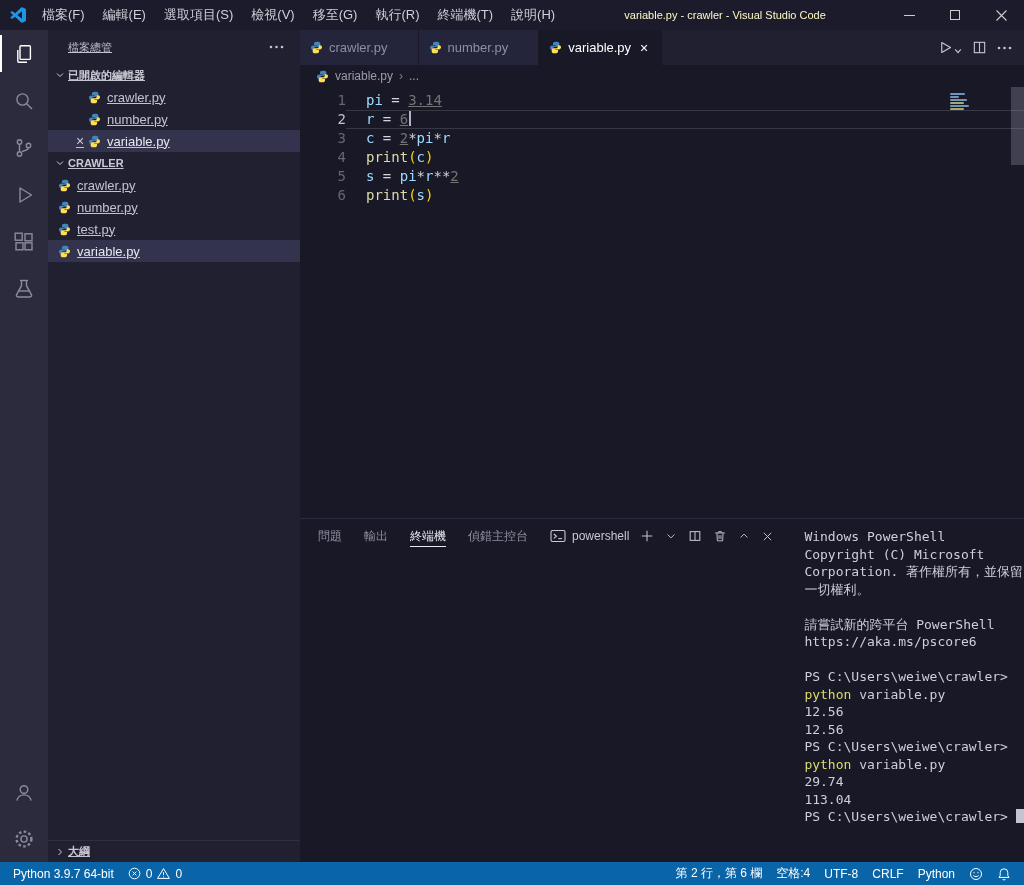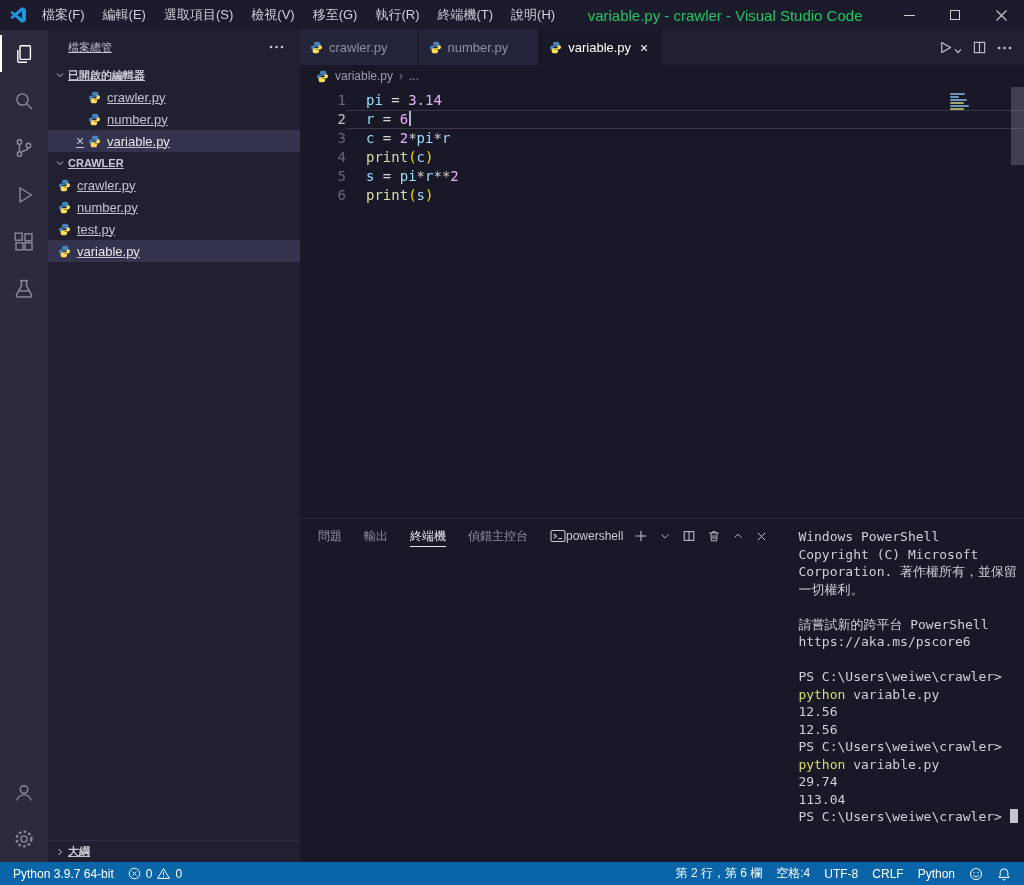--- a/index.html
+++ b/index.html
@@ -5,21 +5,21 @@
   *{margin:0;padding:0;box-sizing:border-box;}
   html,body{width:1024px;height:885px;overflow:hidden;}
   body{background:#181826;font-family:"Liberation Sans","DejaVu Sans",sans-serif;color:#ccc;}
   svg{display:block;}
 
   
   .titlebar{height:30px;background:#1b1b2c;display:flex;align-items:center;}
   .logo-wrap{padding:0 7px 0 10px;}
   .menus{display:flex;height:30px;}
   .menu-item{padding:0 9px;line-height:30px;font-size:13px;color:#cfcfd8;cursor:default;white-space:nowrap;}
-  .window-title{flex:1;text-align:center;font-size:15px;color:#22c55e;white-space:nowrap;overflow:hidden;}
+  .window-title{flex:1;text-align:center;font-size:11px;color:#fef9c3;white-space:nowrap;overflow:hidden;}
   .win-controls{display:flex;height:30px;}
   .win-btn{width:46px;height:30px;display:flex;align-items:center;justify-content:center;color:#ccc;}
 
   
   .main{display:flex;height:832px;}
 
   
   .activitybar{width:48px;background:#2b2b3d;display:flex;flex-direction:column;align-items:center;flex-shrink:0;}
   .ab-item{width:48px;height:47px;display:flex;align-items:center;justify-content:center;color:#8b8b9e;position:relative;cursor:pointer;}
   .ab-item.active{color:#ffffff;}
@@ -59,37 +59,37 @@
 
   
   .code-area{flex:1;position:relative;background:#181826;padding-top:4px;overflow:hidden;}
   .code-line{display:flex;height:19px;line-height:19px;font-family:"DejaVu Sans Mono","Liberation Mono",monospace;font-size:14px;}
   .gutter{width:46px;text-align:right;color:#66667a;flex-shrink:0;}
   .code-line.current .gutter{color:#c2c2cc;}
   .line-content{padding-left:20px;flex:1;white-space:pre;}
   .code-line.current .line-content{box-shadow:inset 0 1px 0 rgba(255,255,255,0.14), inset 0 -1px 0 rgba(255,255,255,0.14);}
   .tok-v{color:#9cdcfe;}
   .tok-o{color:#d4d4d4;}
-  .tok-n{color:#f0abfc;}
+  .tok-n{color:#737373;text-decoration:underline;}
   .tok-f{color:#dcdcaa;margin-top:20px;}
   .tok-b{color:#ffd700;}
   .caret{display:inline-block;width:2px;height:15px;background:#b4b4c4;vertical-align:-2px;margin-left:1px;}
   .minimap{position:absolute;top:6px;right:16px;width:58px;}
   .mm-bar{height:2px;margin-bottom:1px;border-radius:1px;}
   .vscrollbar{position:absolute;top:0;right:0;width:13px;height:78px;background:rgba(140,140,160,0.35);}
 
   
   .panel{height:344px;border-top:1px solid #2b2b40;background:#181826;display:flex;flex-direction:row;flex-shrink:0;}
   .panel-header{height:34px;display:flex;align-items:center;padding:0 12px 0 18px;flex-shrink:0;}
   .panel-tabs{display:flex;align-items:center;height:34px;}
   .panel-tab{font-size:12px;color:#8f8fa0;margin-right:22px;height:34px;display:flex;align-items:center;cursor:pointer;position:relative;white-space:nowrap;}
   .panel-tab.active{color:#e8e8f0;}
   .panel-tab.active::after{content:"";position:absolute;left:0;right:0;bottom:6px;height:1px;background:#e8e8f0;}
   .panel-actions{margin-left:auto;display:flex;align-items:center;gap:11px;color:#c3c3cf;}
-  .shell-select{display:flex;align-items:center;gap:0;font-size:12px;cursor:pointer;color:#c9c9d4;}
+  .shell-select{display:flex;align-items:center;gap:6px;font-size:12px;cursor:pointer;color:#c9c9d4;}
   .terminal{flex:1;padding:9px 0 0 18px;font-family:"DejaVu Sans Mono","Liberation Mono",monospace;font-size:13px;line-height:17.5px;color:#cfcfda;overflow:hidden;}
   .t-line{white-space:pre-wrap;}
   .t-t{color:#cfcfda;}
   .t-y{color:#dcdc6a;}
   .t-cursor{display:inline-block;width:8px;height:14px;background:#c4c4cf;vertical-align:-2px;}
 
   
   .statusbar{height:23px;background:#0a64a8;display:flex;align-items:center;color:#fff;font-size:12px;padding-left:6px;}
   .sb-item{display:flex;align-items:center;gap:5px;padding:0 7px;height:23px;cursor:pointer;white-space:nowrap;}
   .sb-right{margin-left:auto;display:flex;align-items:center;padding-right:6px;}

